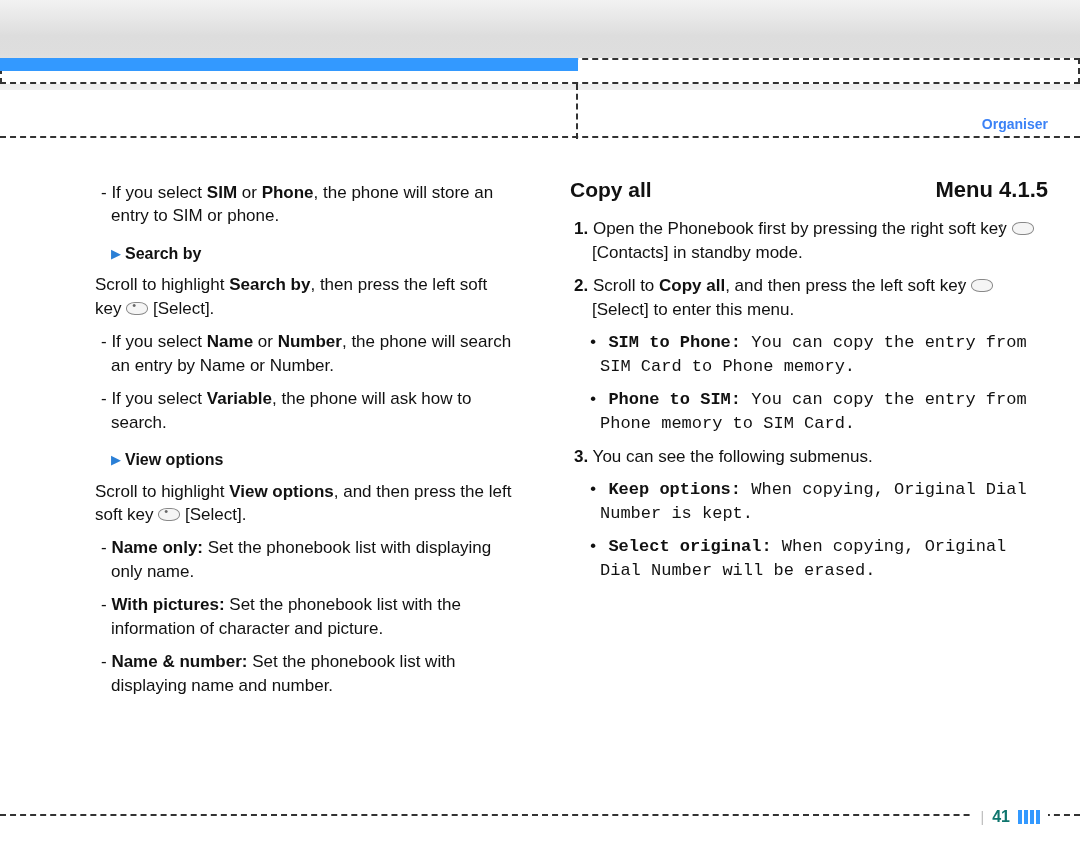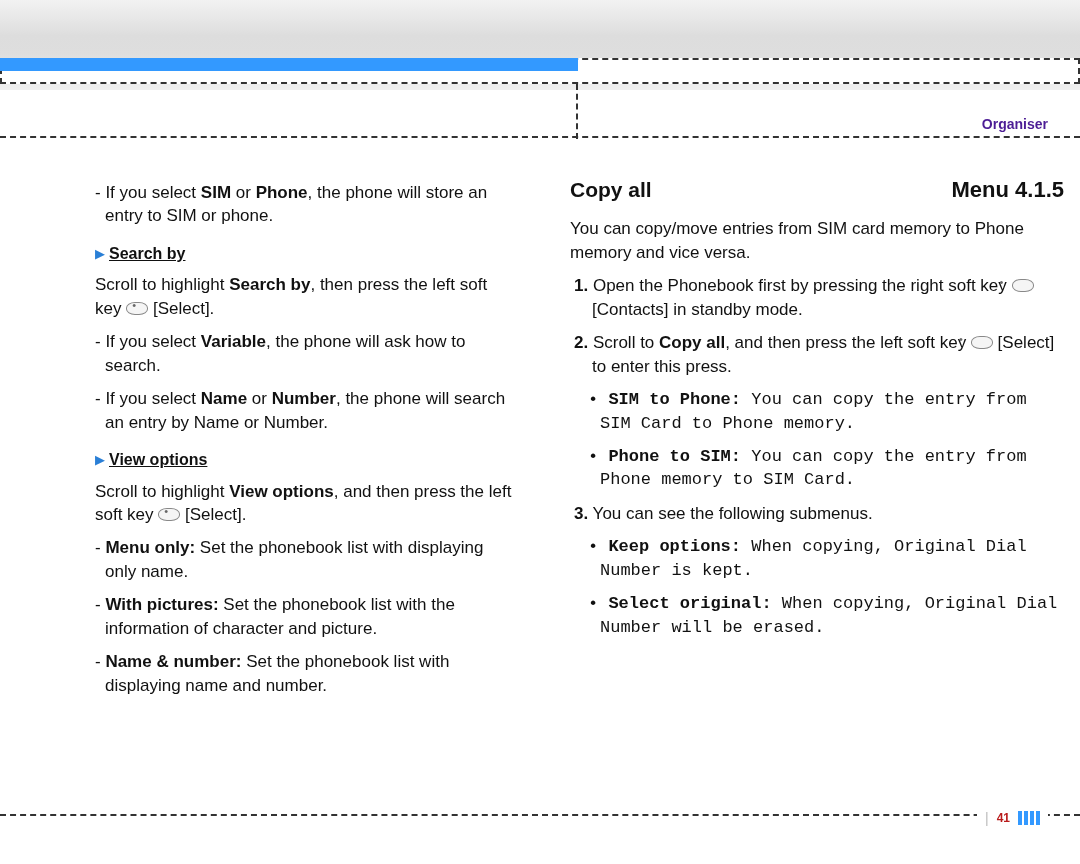--- a/index.html
+++ b/index.html
@@ -47,42 +47,42 @@
     position: absolute;
     top: 136px;
     left: 0; right: 0;
     height: 0;
     border-top: 2px dashed #333;
   }
   .section-label {
     position: absolute;
     top: 116px;
     right: 32px;
-    color: #4c1d95;
+    color: #3b82f6;
     font-weight: bold;
     font-size: 14px;
     z-index: 4;
   }
   .content {
     position: absolute;
     top: 165px;
     left: 0; right: 0;
     bottom: 72px;
     display: flex;
     font-size: 17px;
     line-height: 1.38;
     color: #111;
   }
   .col-left {
     width: 50%;
     padding: 10px 22px 0px 95px;
   }
   .col-right {
     width: 50%;
-    padding: 10px 16px 0px 30px;
+    padding: 10px 32px 0px 30px;
   }
   .section-head {
     display: flex;
     justify-content: space-between;
     align-items: baseline;
     margin-bottom: 12px;
   }
   .section-head .title {
     font-size: 21px;
     font-weight: bold;
@@ -96,25 +96,25 @@
     font-size: 13px;
     margin-right: 4px;
     display: inline-block;
     vertical-align: 1px;
   }
   .sub-label {
     font-weight: bold;
     font-size: 16px;
   }
   .subhead-row {
-    margin: 14px 0 8px 0;
-    text-decoration: underline;
+    margin: 14px 0 8px 16px;
   }
   p { margin: 6px 0 10px 0; }
   .indent-dash { 
+    margin-left: 6px;
     text-indent: -10px;
     padding-left: 10px;
     margin-bottom: 10px;
   }
   .list-num {
     margin-left: 4px;
     text-indent: -18px;
     padding-left: 18px;
     margin-bottom: 10px;
   }
@@ -154,23 +154,23 @@
     bottom: 38px;
     right: 32px;
     background: #fff;
     padding: 0 8px;
     display: flex;
     align-items: center;
     gap: 8px;
     z-index: 5;
   }
   .pagenum {
-    color: #b91c1c;
-    font-weight: bold;
-    font-size: 12px;
+    color: #0f766e;
+    font-weight: bold;
+    font-size: 16px;
   }
   .pagenum-sep {
     color: #bbb;
     font-size: 14px;
   }
   .bars {
     display: inline-flex;
     gap: 2px;
     align-items: center;
   }
@@ -199,60 +199,59 @@
 
     <div class="subhead-row">
       <span class="sub-tri">▶</span><span class="sub-label">Search by</span>
     </div>
 
     <p>
       <span>Scroll to highlight </span><b>Search by</b><span>, then press the left soft key </span><span class="key-icon"></span><span> [Select].</span>
     </p>
 
     <p class="indent-dash">
+      <span>- If you select </span><b>Name</b><span> or </span><b>Number</b><span>, the phone will search an entry by Name or Number.</span>
+    </p>
+
+    <p class="indent-dash">
       <span>- If you select </span><b>Variable</b><span>, the phone will ask how to search.</span>
-    </p>
-
-    <p class="indent-dash">
-      <span>- If you select </span><b>Name</b><span> or </span><b>Number</b><span>, the phone will search an entry by Name or Number.</span>
     </p>
 
     <div class="subhead-row">
       <span class="sub-tri">▶</span><span class="sub-label">View options</span>
     </div>
 
     <p>
       <span>Scroll to highlight </span><b>View options</b><span>, and then press the left soft key </span><span class="key-icon"></span><span> [Select].</span>
     </p>
 
     <p class="indent-dash">
-      <span>- </span><b>Menu only:</b><span> Set the phonebook list with displaying only name.</span>
+      <span>- </span><b>Name only:</b><span> Set the phonebook list with displaying only name.</span>
     </p>
     <p class="indent-dash">
       <span>- </span><b>With pictures:</b><span> Set the phonebook list with the information of character and picture.</span>
     </p>
     <p class="indent-dash">
       <span>- </span><b>Name &amp; number:</b><span> Set the phonebook list with displaying name and number.</span>
     </p>
   </div>
 
   <div class="col-right">
     <div class="section-head">
       <span class="title">Copy all</span>
       <span class="menu">Menu 4.1.5</span>
     </div>
 
-    <p>You can copy/move entries from SIM card memory to Phone memory and vice versa.</p>
 
     <p class="list-num">
       <b>1.</b><span> Open the Phonebook first by pressing the right soft key </span><span class="key-icon"></span><span> [Contacts] in standby mode.</span>
     </p>
 
     <p class="list-num">
-      <b>2.</b><span> Scroll to </span><b>Copy all</b><span>, and then press the left soft key </span><span class="key-icon"></span><span> [Select] to enter this press.</span>
+      <b>2.</b><span> Scroll to </span><b>Copy all</b><span>, and then press the left soft key </span><span class="key-icon"></span><span> [Select] to enter this menu.</span>
     </p>
 
     <p class="list-bullet">
       <span>•</span><b> SIM to Phone:</b><span> You can copy the entry from SIM Card to Phone memory.</span>
     </p>
     <p class="list-bullet">
       <span>•</span><b> Phone to SIM:</b><span> You can copy the entry from Phone memory to SIM Card.</span>
     </p>
 
     <p class="list-num">

